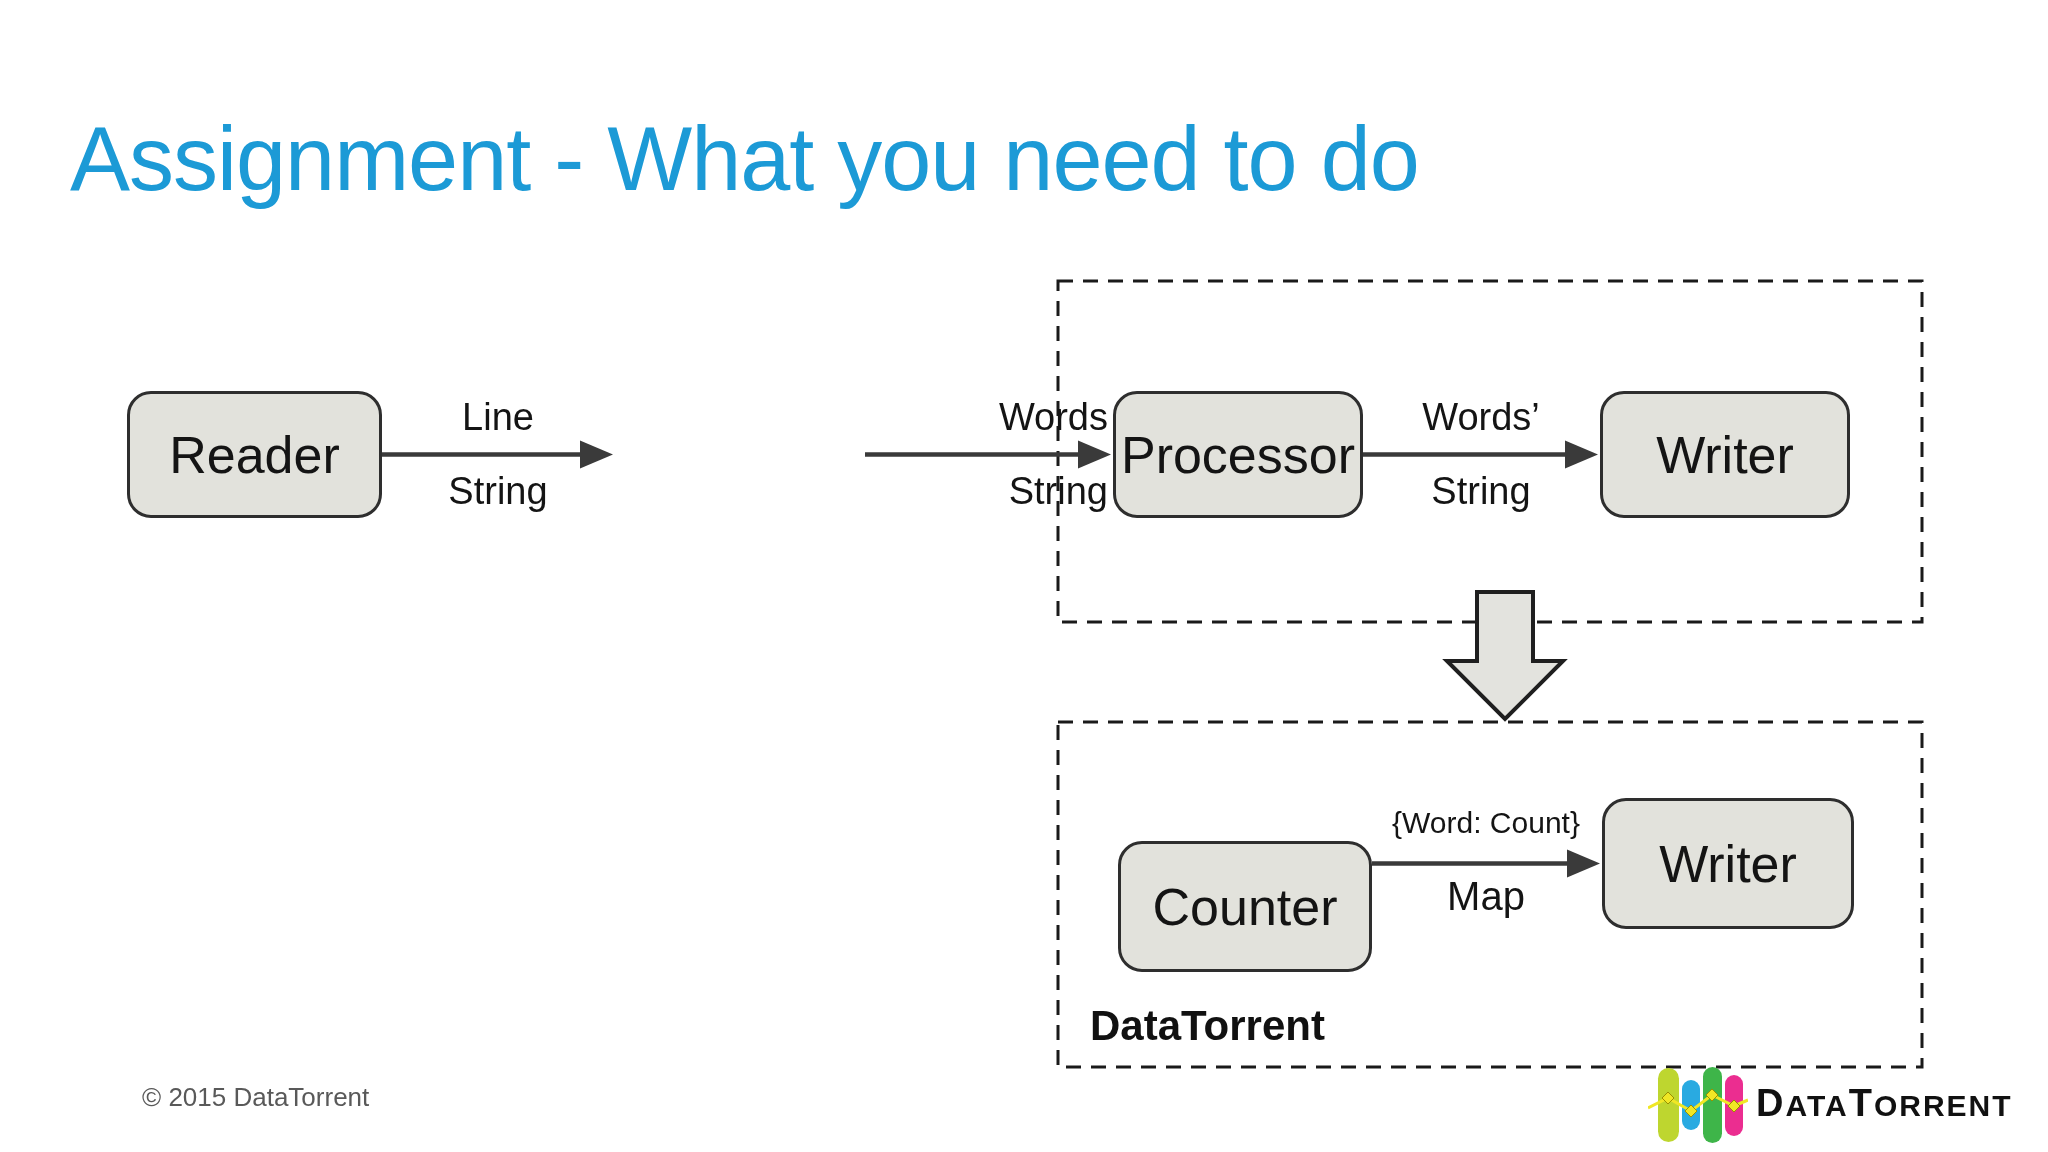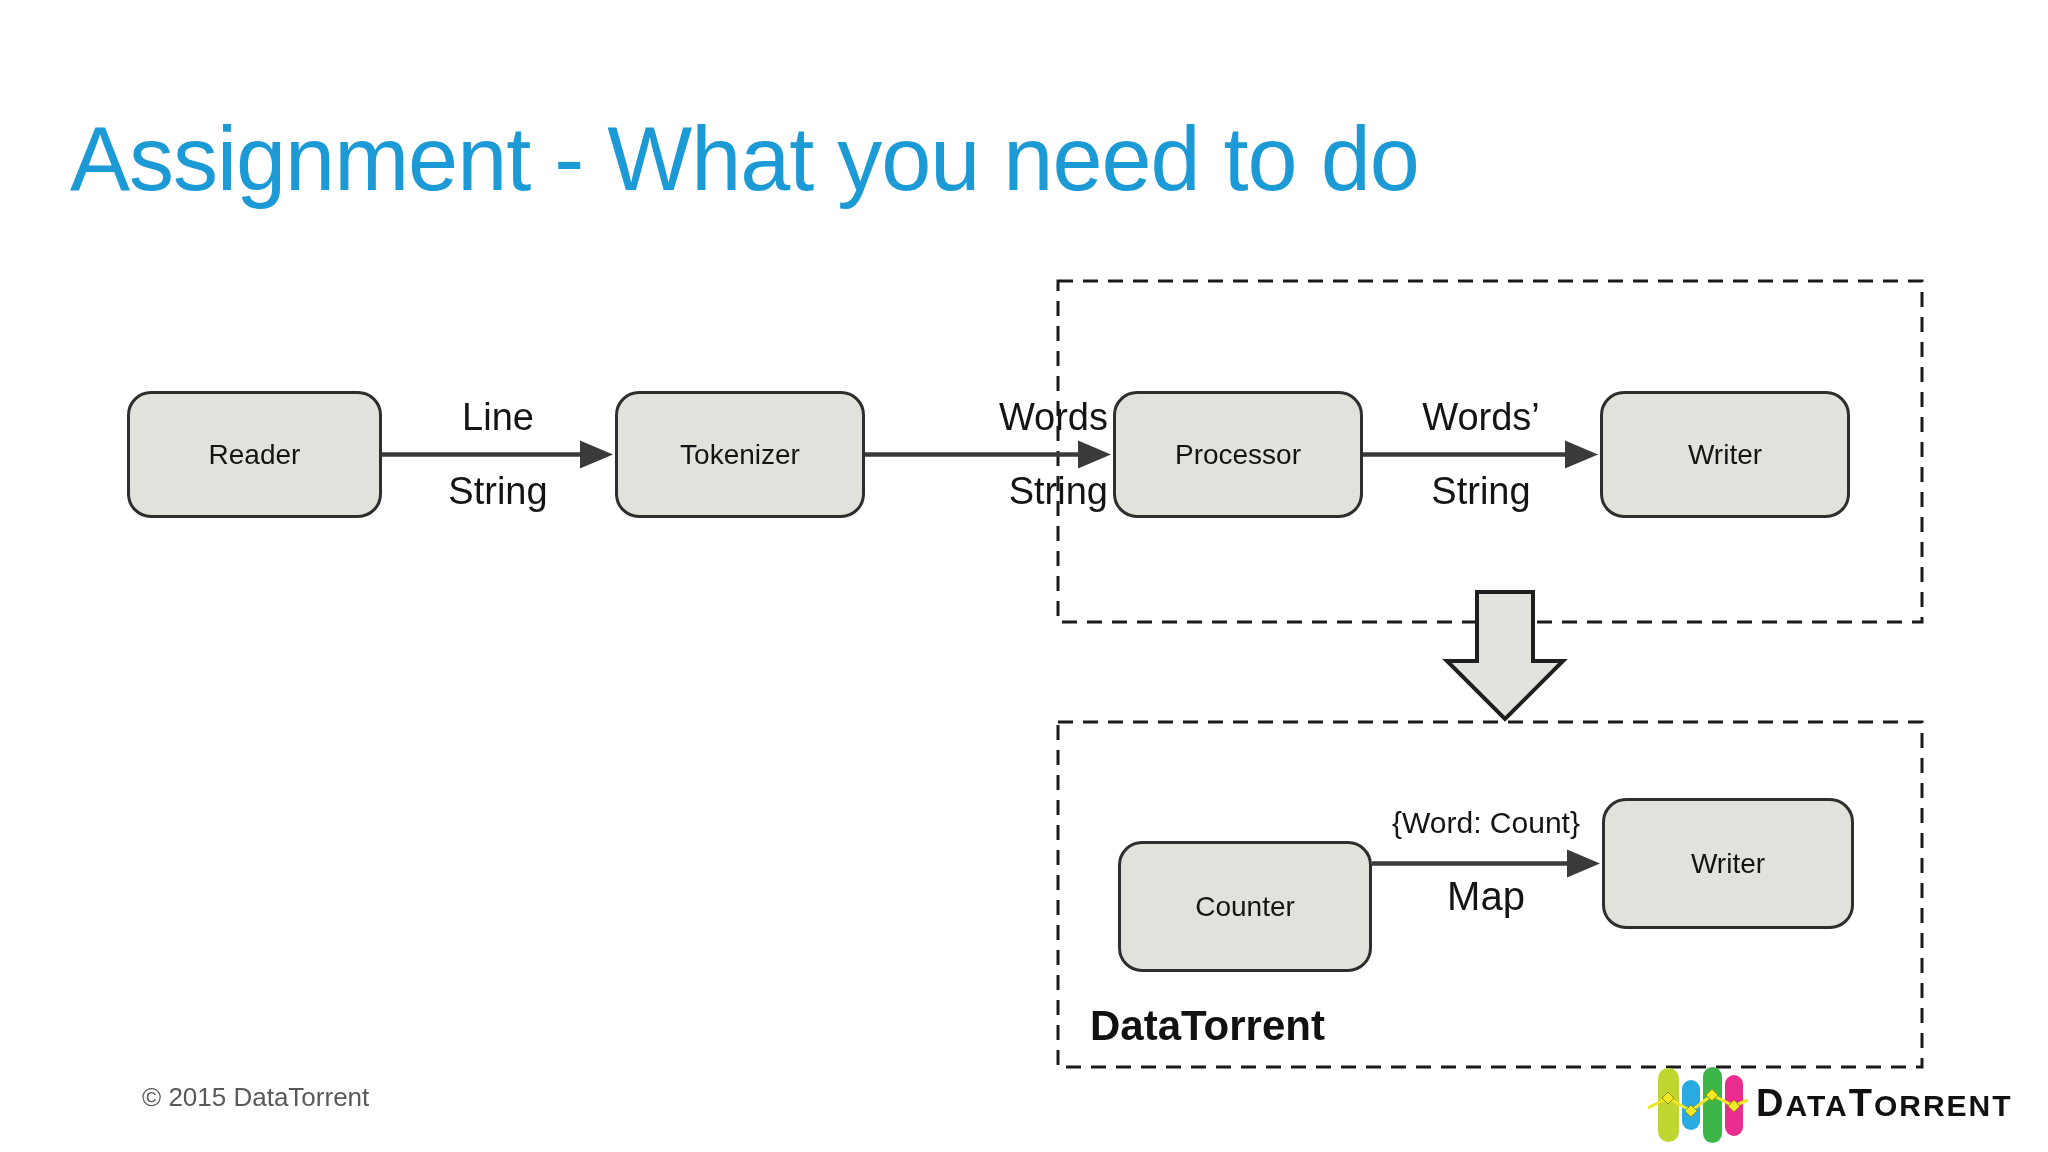--- a/index.html
+++ b/index.html
@@ -24,21 +24,21 @@
   .dashed-rect{fill:none;stroke:var(--dash-dark,#1a1a1a);stroke-width:3;stroke-dasharray:15 10;}
   .flow-line{stroke:var(--line-dark,#3a3a3a);stroke-width:4.5;}
   .flow-head{fill:var(--line-dark,#3a3a3a);stroke:none;}
   .big-arrow{fill:var(--arrow-fill,#e3e3de);stroke:#1f1f1f;stroke-width:4;stroke-linejoin:miter;}
   .node{
     position:absolute;
     background:var(--node-fill,#e2e2dc);
     border:3px solid var(--node-border,#2e2e2e);
     border-radius:24px;
     display:flex;align-items:center;justify-content:center;
-    font-size:28px;color:#141414;
+    font-size:52px;color:#141414;
     box-sizing:border-box;
   }
   .edge-label{
     position:absolute;
     display:flex;flex-direction:column;justify-content:space-between;align-items:center;
     height:112px;
     font-size:38px;color:#141414;text-align:center;
   }
   .edge-label div{line-height:1;}
   .edge-label .line-small{font-size:30px;}
@@ -97,21 +97,20 @@
 
     <polygon class="big-arrow" points="1477,592 1533,592 1533,661 1563,661 1505,719 1447,661 1477,661"></polygon>
 
     <g>
       <line class="flow-line" x1="1372" y1="863.5" x2="1569" y2="863.5"></line>
       <polygon class="flow-head" points="1567,849.5 1567,877.5 1600,863.5"></polygon>
     </g>
   </svg>
 
   <div class="node" style="left:127px;top:391px;width:255px;height:127px;">Reader</div>
-  <div class="node" style="left:615px;top:391px;width:250px;height:127px;">Tokenizer</div>
   <div class="node" style="left:1113px;top:391px;width:250px;height:127px;">Processor</div>
   <div class="node" style="left:1600px;top:391px;width:250px;height:127px;">Writer</div>
 
   <div class="edge-label" style="left:378px;top:398px;width:240px;">
     <div>Line</div>
     <div>String</div>
   </div>
   <div class="edge-label" style="left:868px;top:398px;width:240px;align-items:flex-end;">
     <div>Words</div>
     <div>String</div>

